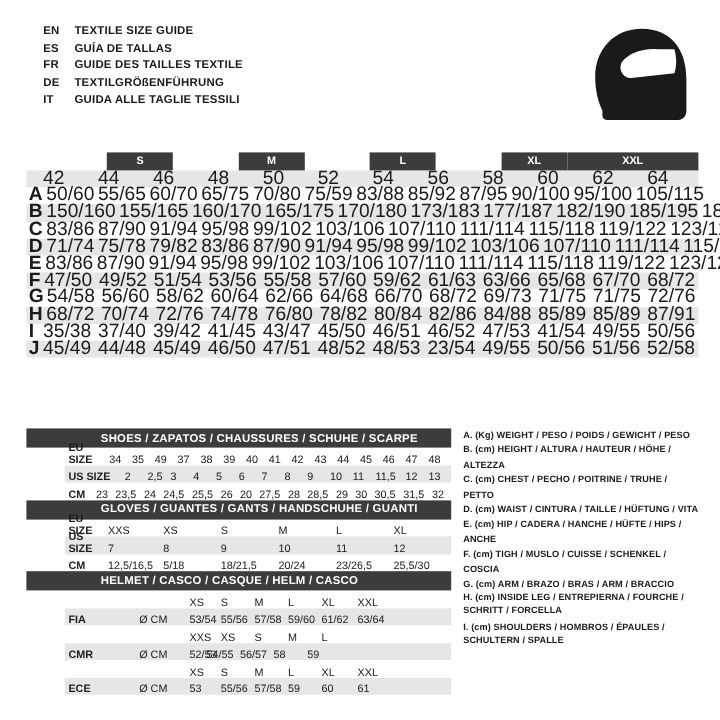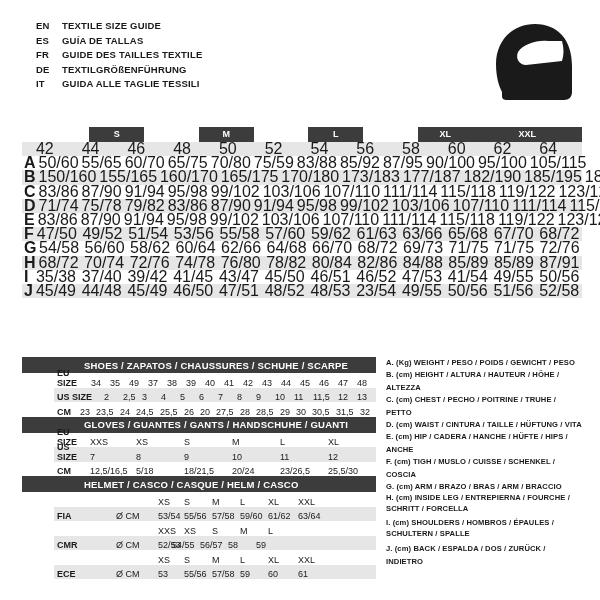--- a/index.html
+++ b/index.html
@@ -449,19 +449,18 @@
       <div class="right-col legend">
         <div>A. (Kg) WEIGHT / PESO / POIDS / GEWICHT / PESO</div>
         <div>B. (cm) HEIGHT / ALTURA / HAUTEUR / HÖHE / ALTEZZA</div>
         <div>C. (cm) CHEST / PECHO / POITRINE / TRUHE / PETTO</div>
         <div>D. (cm) WAIST / CINTURA / TAILLE / HÜFTUNG / VITA</div>
         <div>E. (cm) HIP / CADERA / HANCHE / HÜFTE / HIPS / ANCHE</div>
         <div>F. (cm) TIGH / MUSLO / CUISSE / SCHENKEL / COSCIA</div>
         <div>G. (cm) ARM / BRAZO / BRAS / ARM / BRACCIO</div>
         <div class="two">H. (cm) INSIDE LEG / ENTREPIERNA / FOURCHE / SCHRITT / FORCELLA</div>
         <div class="two" style="margin-top:4px">I. (cm) SHOULDERS / HOMBROS / ÉPAULES / SCHULTERN / SPALLE</div>
-        <div style="margin-top:4px">J. (cm) BACK / ESPALDA / DOS / ZURÜCK / INDIETRO</div>
       </div>
 
     </div>
   </div>
 
 </div>
 
 </body></html>

